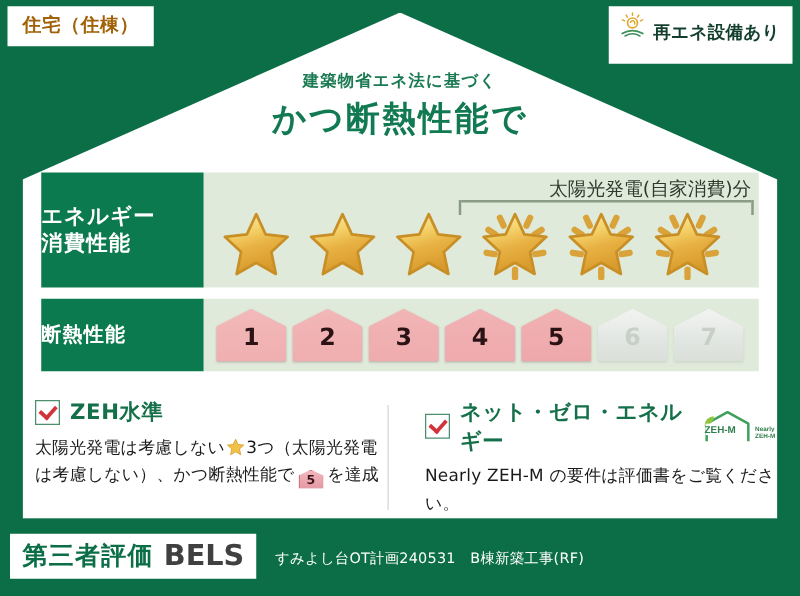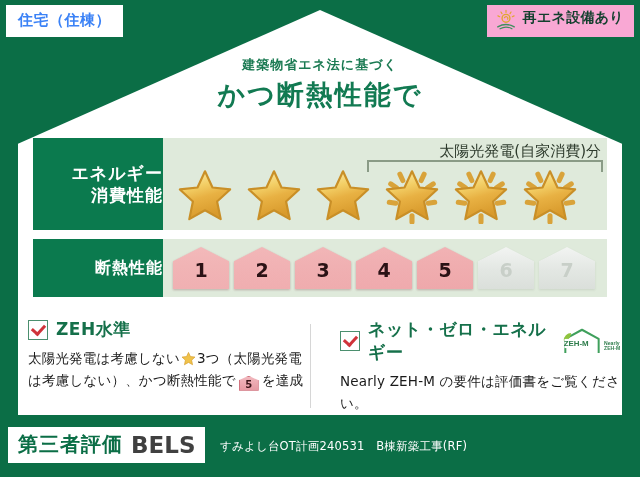--- a/index.html
+++ b/index.html
@@ -22,30 +22,30 @@
     background:#ffffff;
     clip-path:polygon(50% 0%, 100% 33%, 100% 100%, 0% 100%, 0% 33%);
   }
 
   
   .chip-type{
     position:absolute; left:6px; top:5px;
     background:#ffffff;
     padding:6px 12px 7px 12px;
     font-size:15px; font-weight:bold;
-    color:#3b82f6; letter-spacing:.5px;
+    color:#a16207; letter-spacing:.5px;
     z-index:6;
   }
 
   
   .chip-renew{
     position:absolute; right:6px; top:5px;
-    background:#f9a8d4;
-    padding:4px 10px 2px 8px;
-    display:flex; align-items:flex-start; gap:6px;
+    background:#ffffff;
+    padding:4px 10px 16px 8px;
+    display:flex; align-items:flex-end; gap:6px;
     z-index:6;
   }
   .chip-renew .txt{
     font-size:14px;font-weight:bold;color:#123f2d;letter-spacing:.3px;
   }
 
   
   .title-wrap{
     position:absolute;left:0;right:0;top:56px;text-align:center;z-index:5;
   }
@@ -58,21 +58,21 @@
   }
 
   
   .rows{
     position:absolute; left:33px; top:138px; width:574px; z-index:5;
   }
   .metric-row{ display:flex; margin-bottom:9px; }
   .metric-name{
     width:130px;flex:0 0 130px;
     background:#0b7a4e;color:#fff;
-    display:flex;flex-direction:column;align-items:flex-end;justify-content:center;
+    display:flex;flex-direction:column;align-items:flex-start;justify-content:center;
     font-weight:bold;font-size:17px;line-height:1.32;letter-spacing:1px;
   }
   .metric-name.small{font-size:16px;}
   .metric-val{
     flex:1; background:#dfeadb; position:relative;
   }
 
   
   .row-energy .metric-name,.row-energy .metric-val{height:92px;}
   .row-insul  .metric-name,.row-insul  .metric-val{height:58px;}

